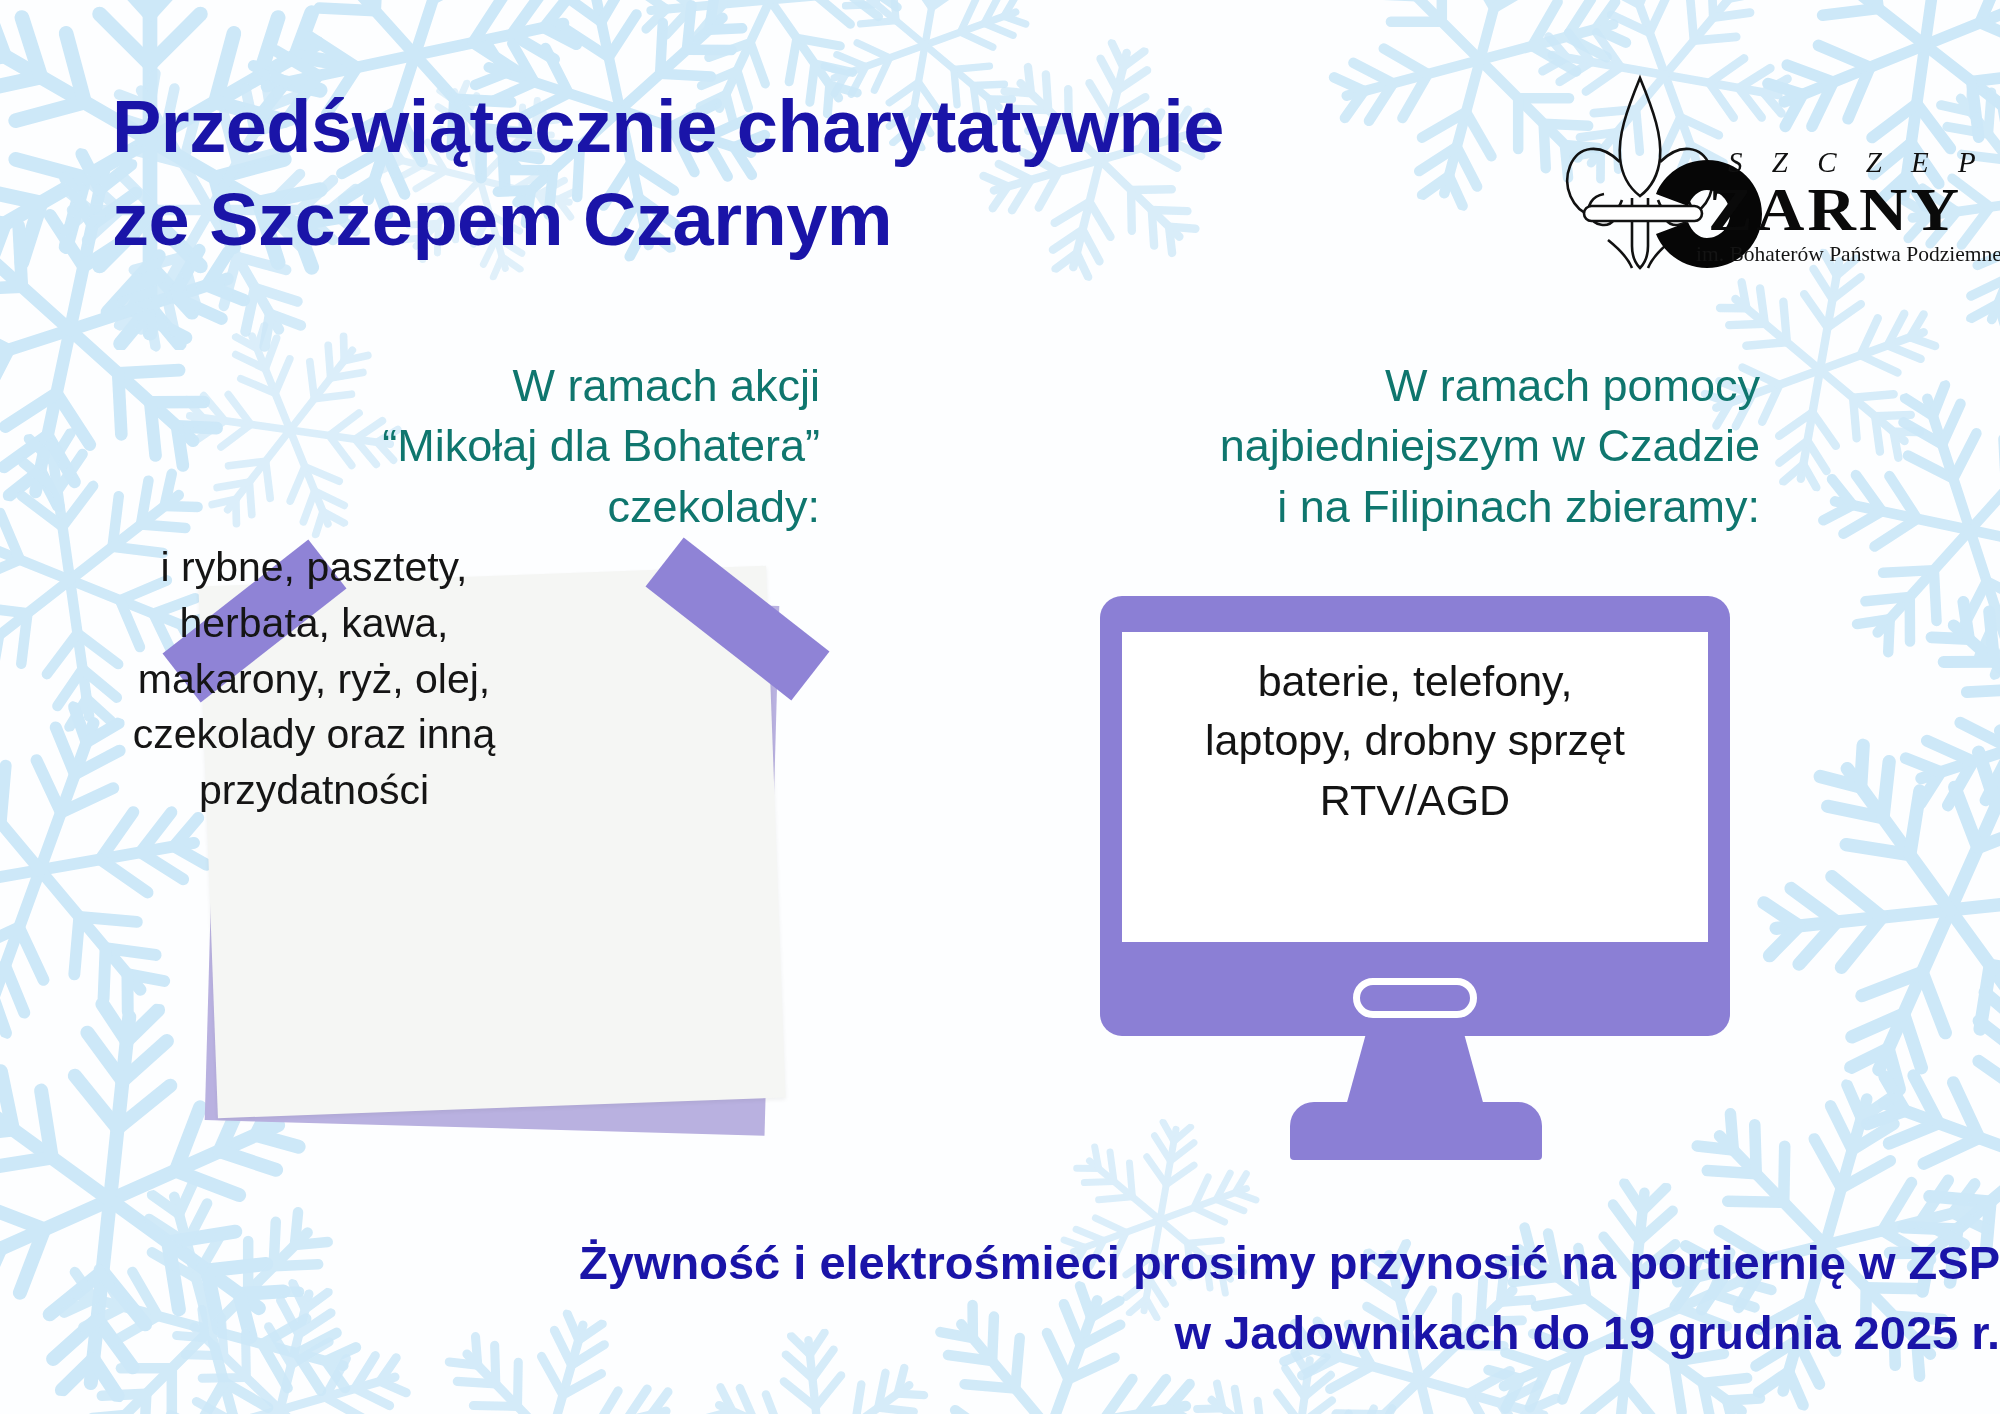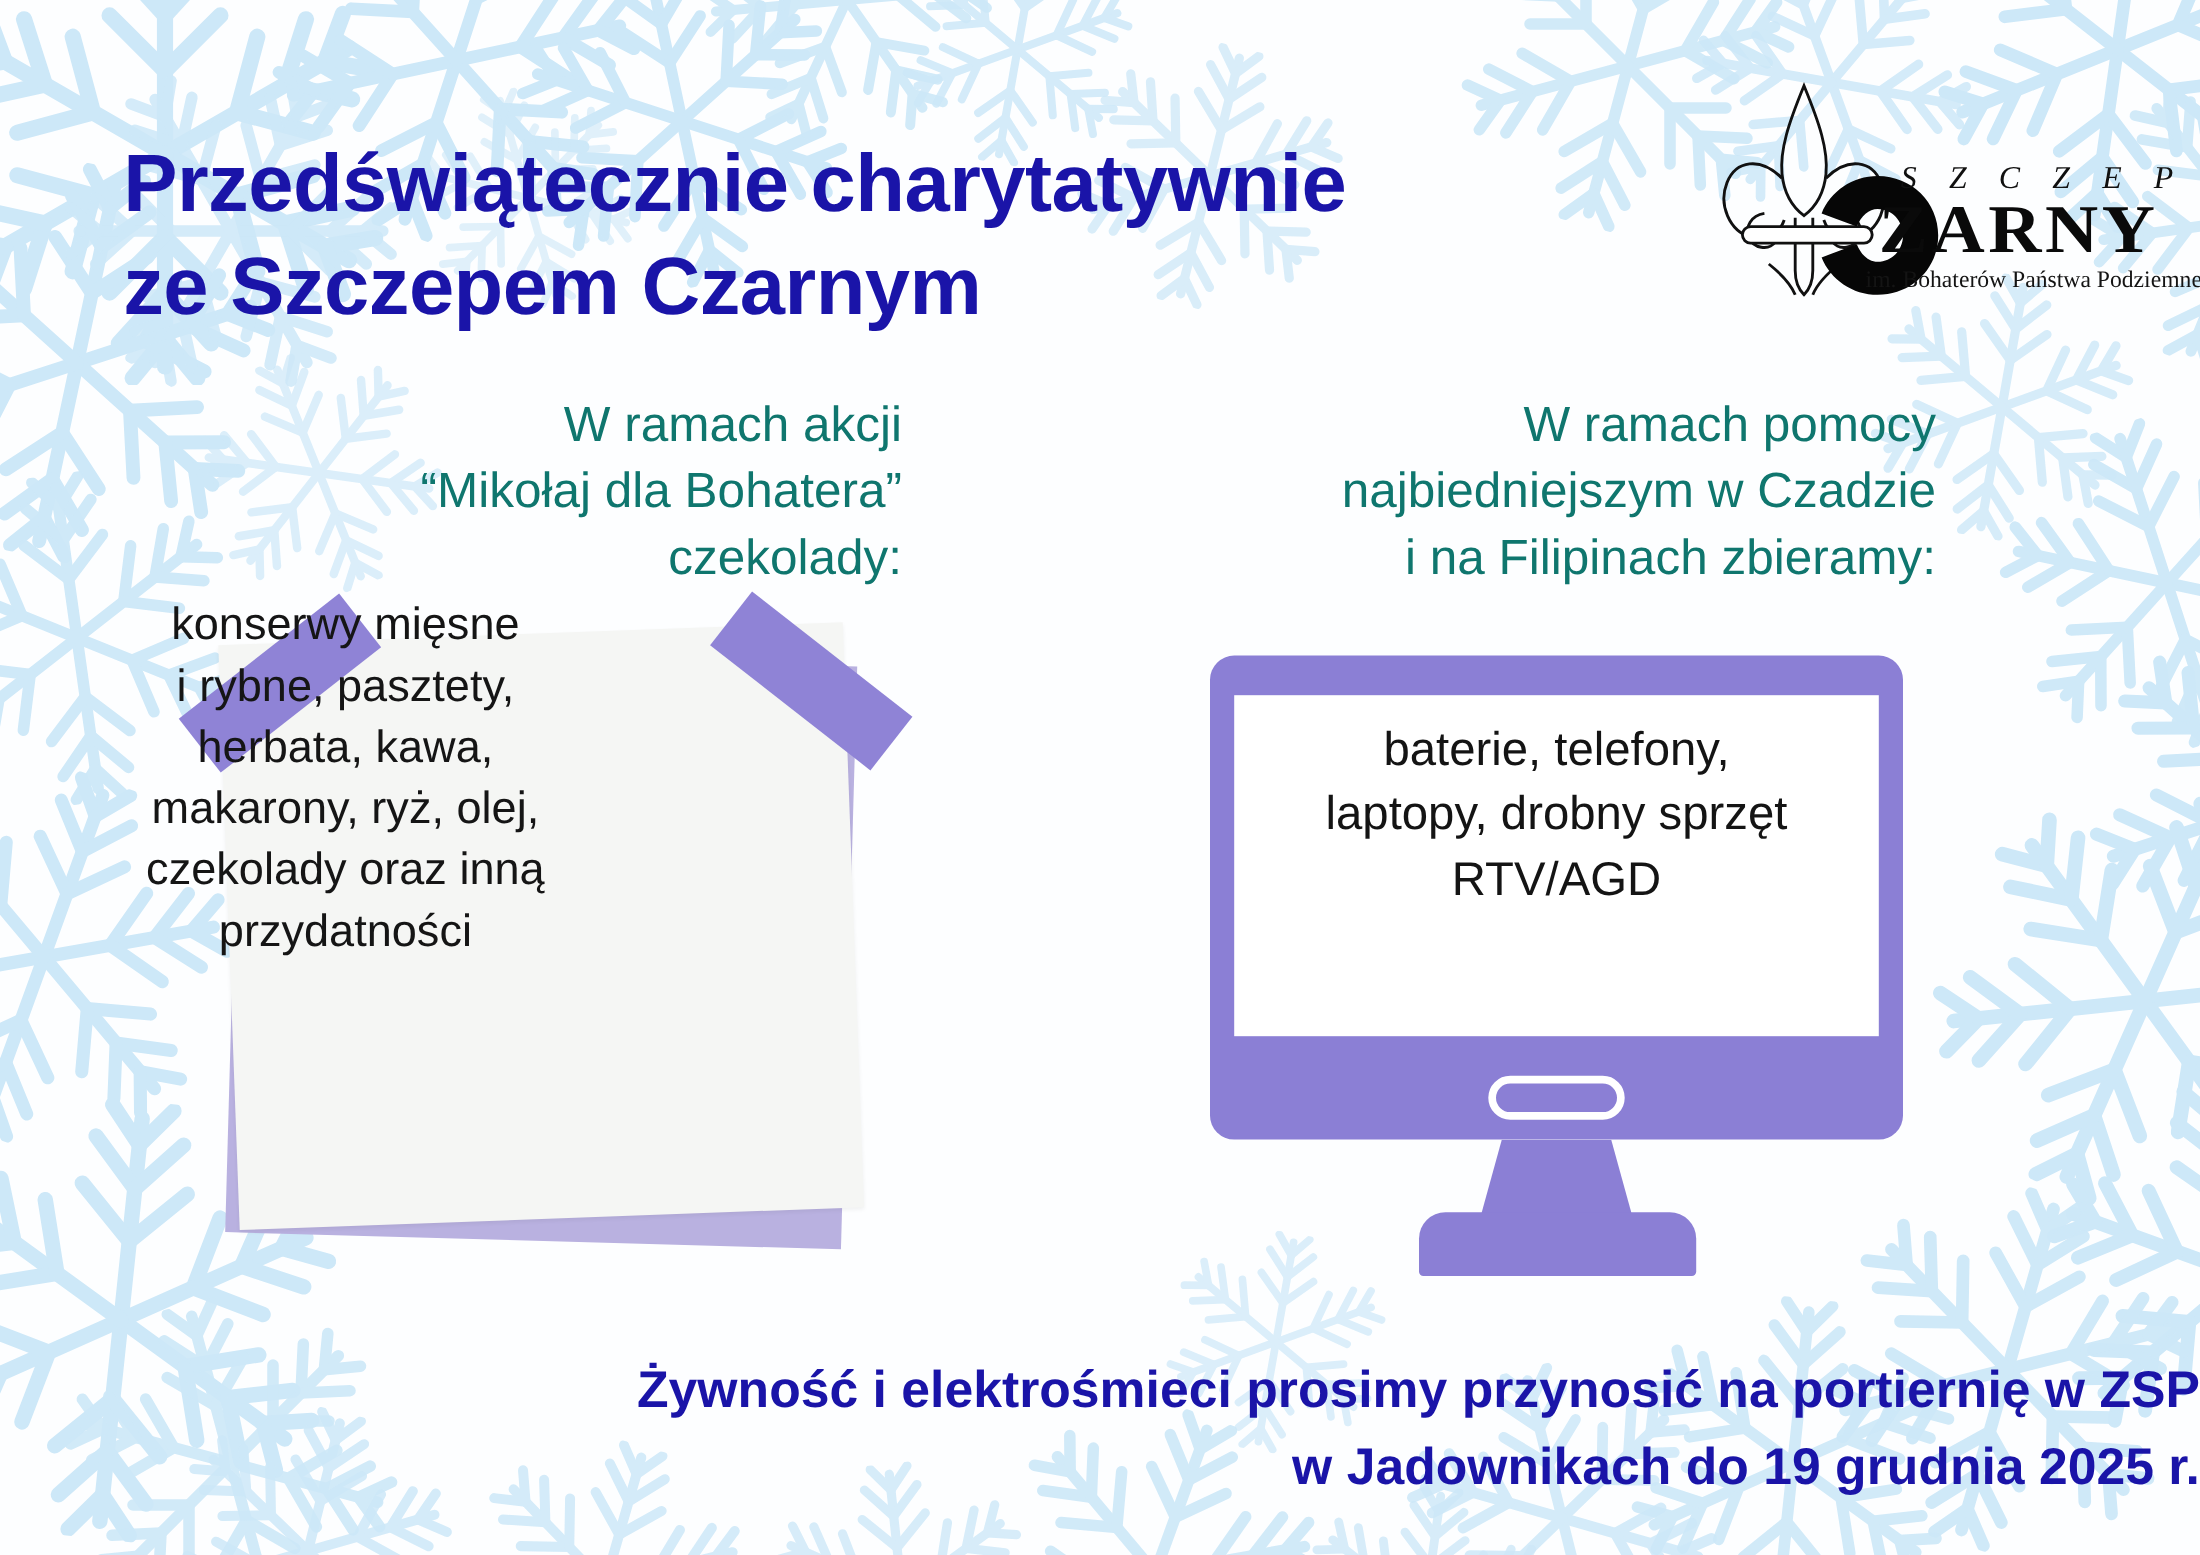--- a/index.html
+++ b/index.html
@@ -43,21 +43,20 @@
   #poster-title {
     position: absolute;
     left: 112px;
     top: 80px;
     width: 1420px;
     color: #1a14a8;
     font-size: 74px;
     font-weight: bold;
     line-height: 1.26;
     letter-spacing: -0.5px;
-    margin-top: 40px;
   }
   #poster-title .tline { display: block; white-space: nowrap; }
 
   
   #logo {
     position: absolute;
     left: 1548px;
     top: 70px;
     width: 430px;
     height: 200px;
@@ -2227,21 +2226,20 @@
     <span class="hline">i na Filipinach zbieramy:</span>
   </div>
 
   <div id="note">
     <div id="note-backing"></div>
     <div id="note-paper"></div>
     <div class="tape" id="tape-left"></div>
     <div class="tape" id="tape-right"></div>
   </div>
   <div id="note-text">
-    <span class="nline">konserwy mięsne</span>
     <span class="nline">i rybne, pasztety,</span>
     <span class="nline">herbata, kawa,</span>
     <span class="nline">makarony, ryż, olej,</span>
     <span class="nline">czekolady oraz inną</span>
     <span class="nline">przydatności</span>
   </div>
 
   <div id="monitor">
     <div id="monitor-body"></div>
     <div id="monitor-screen"></div>

